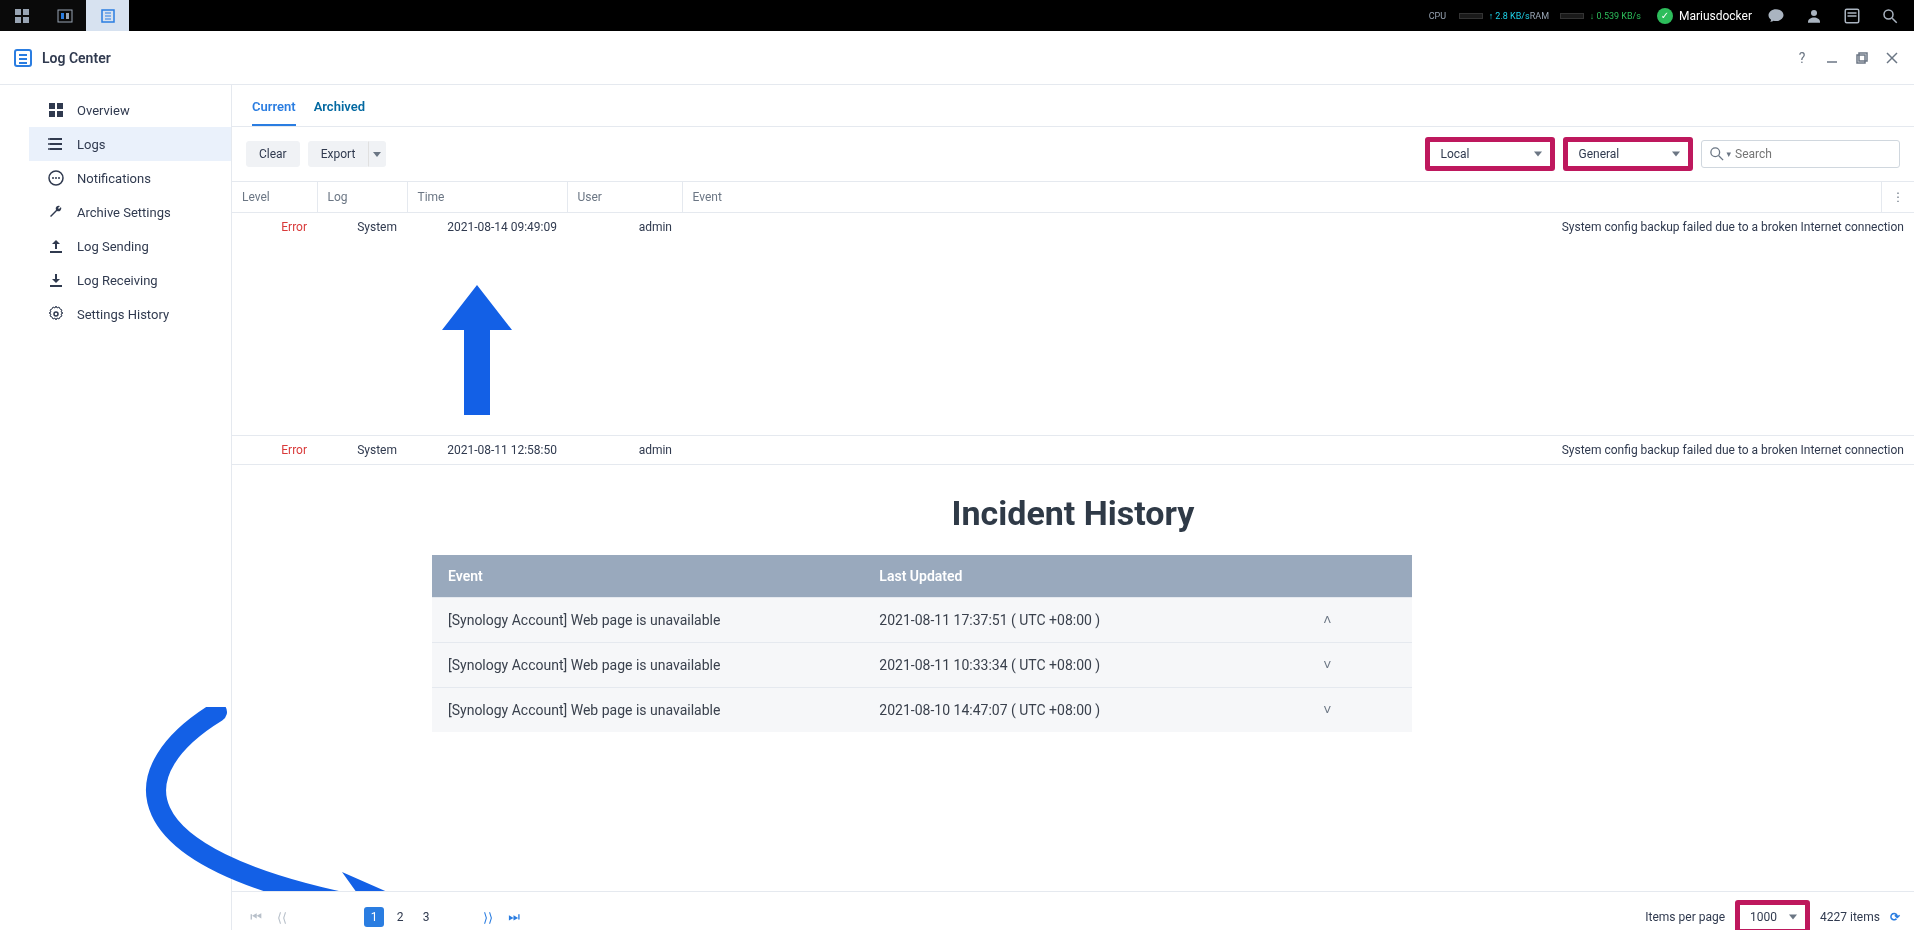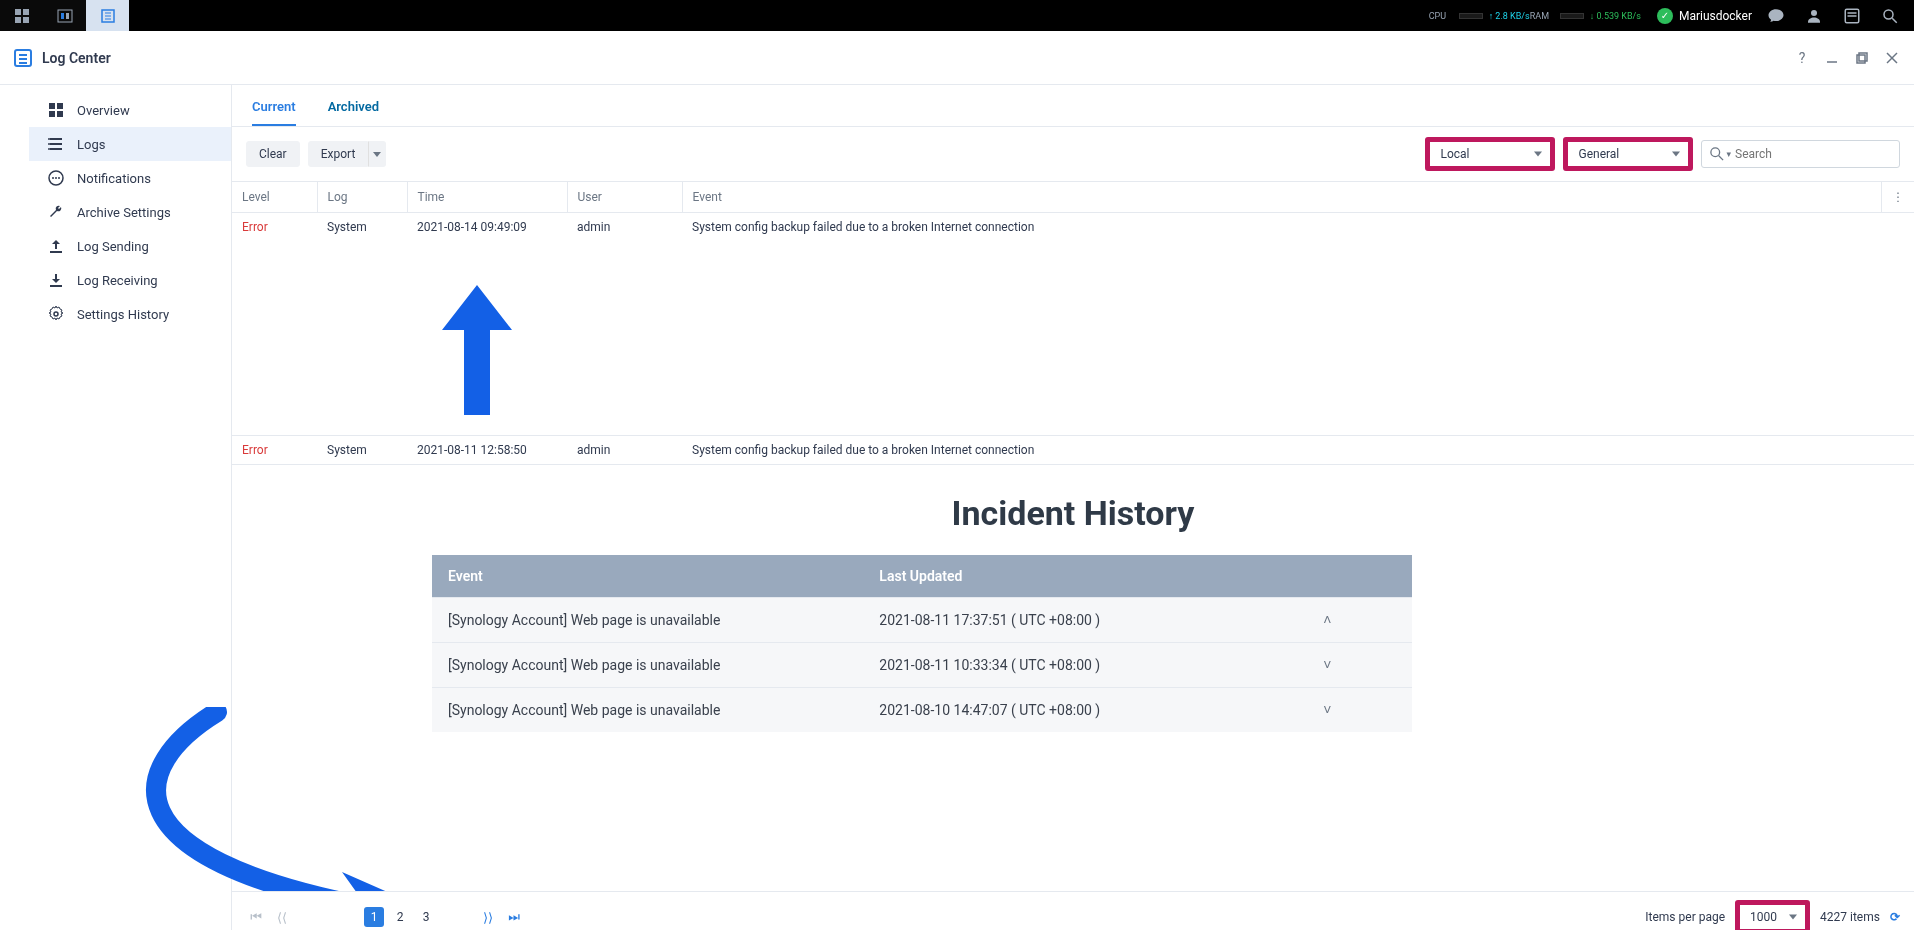--- a/index.html
+++ b/index.html
@@ -37,42 +37,42 @@
 
 .layout { display:flex; height:calc(100% - 73px); }
 .sidebar { width:232px; border-right:1px solid #e5e9ef; padding-top:8px;padding-left:29px; }
 .side-item { height:34px; display:flex; align-items:center; gap:12px; padding:0 18px; cursor:pointer; color:#303a4f; font-size:13px; }
 .side-item.active { background:#eaf1fb; }
 .side-item .sicon { width:18px; height:18px; display:flex; align-items:center; justify-content:center; }
 .side-item .sicon svg { fill:#303a4f; }
 .content { flex:1; display:flex; flex-direction:column; position:relative; }
 
 
-.tabs { display:flex; gap:32px; padding:14px 20px 0 20px; border-bottom:1px solid #e5e9ef; }
+.tabs { display:flex; gap:18px; padding:14px 20px 0 20px; border-bottom:1px solid #e5e9ef; }
 .tab { padding-bottom:10px; font-size:13px; font-weight:600; cursor:pointer; color:#0369a1; }
 .tab.active { color:#2a7de1; border-bottom:2px solid #2a7de1; }
 
 
 .toolbar { display:flex; align-items:center; padding:10px 14px; gap:8px; border-bottom:1px solid #e5e9ef; }
 .btn { background:#f0f2f5; border:1px solid #f0f2f5; border-radius:3px; padding:5px 12px; font-size:12px; cursor:pointer; color:#303a4f; }
 .btn-split { display:flex; }
 .btn-split .caret { width:18px; display:flex; align-items:center; justify-content:center; background:#f0f2f5; border:1px solid #f0f2f5; border-left:1px solid #e0e0e0; border-radius:0 3px 3px 0; cursor:pointer; }
 .btn-split .main { border-radius:3px 0 0 3px; }
 .spacer { flex:1; }
 .select { background:#fff; border:5px solid #be185d; border-radius:3px; padding:5px 28px 5px 10px; font-size:12px; min-width:130px; position:relative; cursor:pointer; }
 .select::after { content:""; position:absolute; right:8px; top:50%; transform:translateY(-50%); border-left:4px solid transparent; border-right:4px solid transparent; border-top:5px solid #6b7684; }
 .search-box { display:flex; align-items:center; border:1px solid #d0d7de; border-radius:3px; padding:0 8px; height:28px; min-width:190px; }
 .search-box svg { width:14px; height:14px; fill:#6b7684; margin-right:2px; }
 .search-box .caret2 { font-size:9px; color:#6b7684; margin-right:4px; }
 .search-box input { border:none; outline:none; font-size:12px; flex:1; }
 
 
 .table { width:100%; border-collapse:collapse; }
 .table th { text-align:left; font-size:12px; font-weight:400; color:#6b7684; padding:8px 10px; border-bottom:1px solid #e5e9ef; border-right:1px solid #e5e9ef; background:#fff; }
-.table td { font-size:12px; padding:7px 10px; color:#303a4f; }
+.table td { font-size:12px; padding:7px 10px; color:#303a4f;text-align:right; }
 .table td.err { color:#d93a3a; }
 .table tr.row { border-bottom:0; }
 th:nth-child(1),td:nth-child(1){width:85px;}
 th:nth-child(2),td:nth-child(2){width:90px;}
 th:nth-child(3),td:nth-child(3){width:160px;}
 th:nth-child(4),td:nth-child(4){width:115px;}
 th.menu-col{width:22px;text-align:center;border-right:0;}
 
 
 .incident-wrap { padding:10px 0; }

